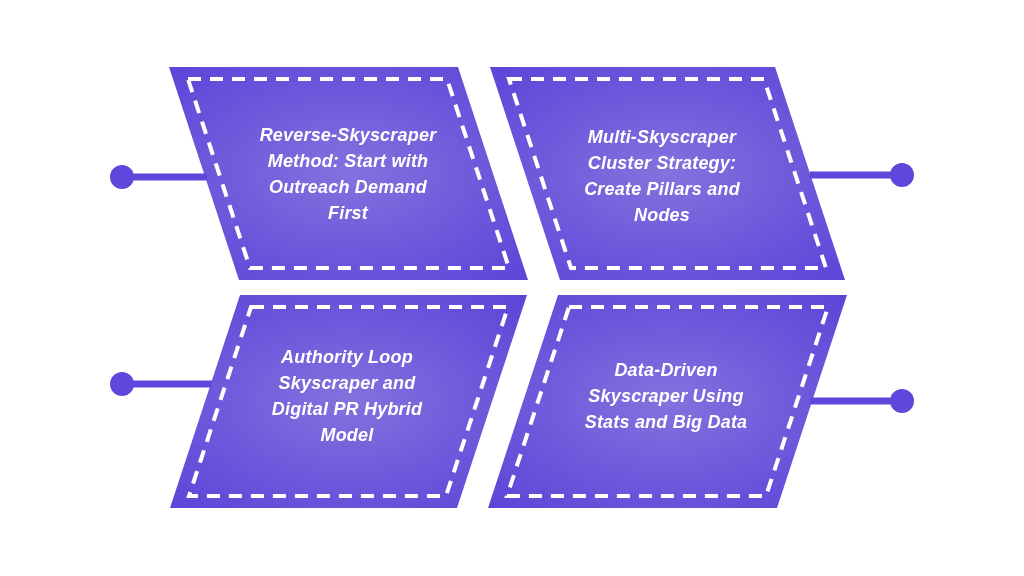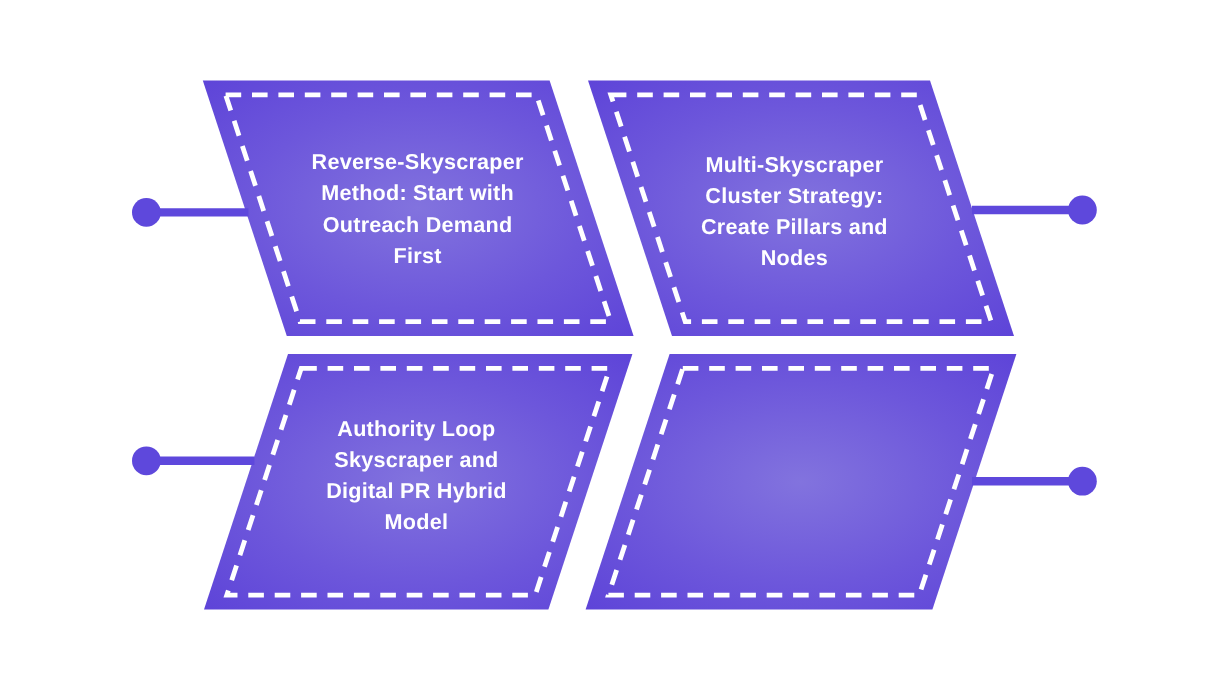--- a/index.html
+++ b/index.html
@@ -7,20 +7,21 @@
     padding: 0;
     background: #ffffff;
     font-family: "Liberation Sans", sans-serif;
   }
   .stage {
     position: relative;
     width: 1024px;
     height: 528px;
     background: #ffffff;
     overflow: hidden;
+    font-style: italic;
   }
   .stage svg {
     position: absolute;
     left: 0;
     top: 0;
   }
   .shape-label {
     position: absolute;
     display: flex;
     align-items: center;
@@ -104,14 +105,17 @@
   <div class="shape-label label-3">Authority Loop
 Skyscraper and
 Digital PR Hybrid
 Model</div>
 
   <div class="shape-label label-2">Multi-Skyscraper
 Cluster Strategy:
 Create Pillars and
 Nodes</div>
 
+  <div class="shape-label label-4">Data-Driven
+Skyscraper Using
+Stats and Big Data</div>
 
 </div>
 
 </body></html>

